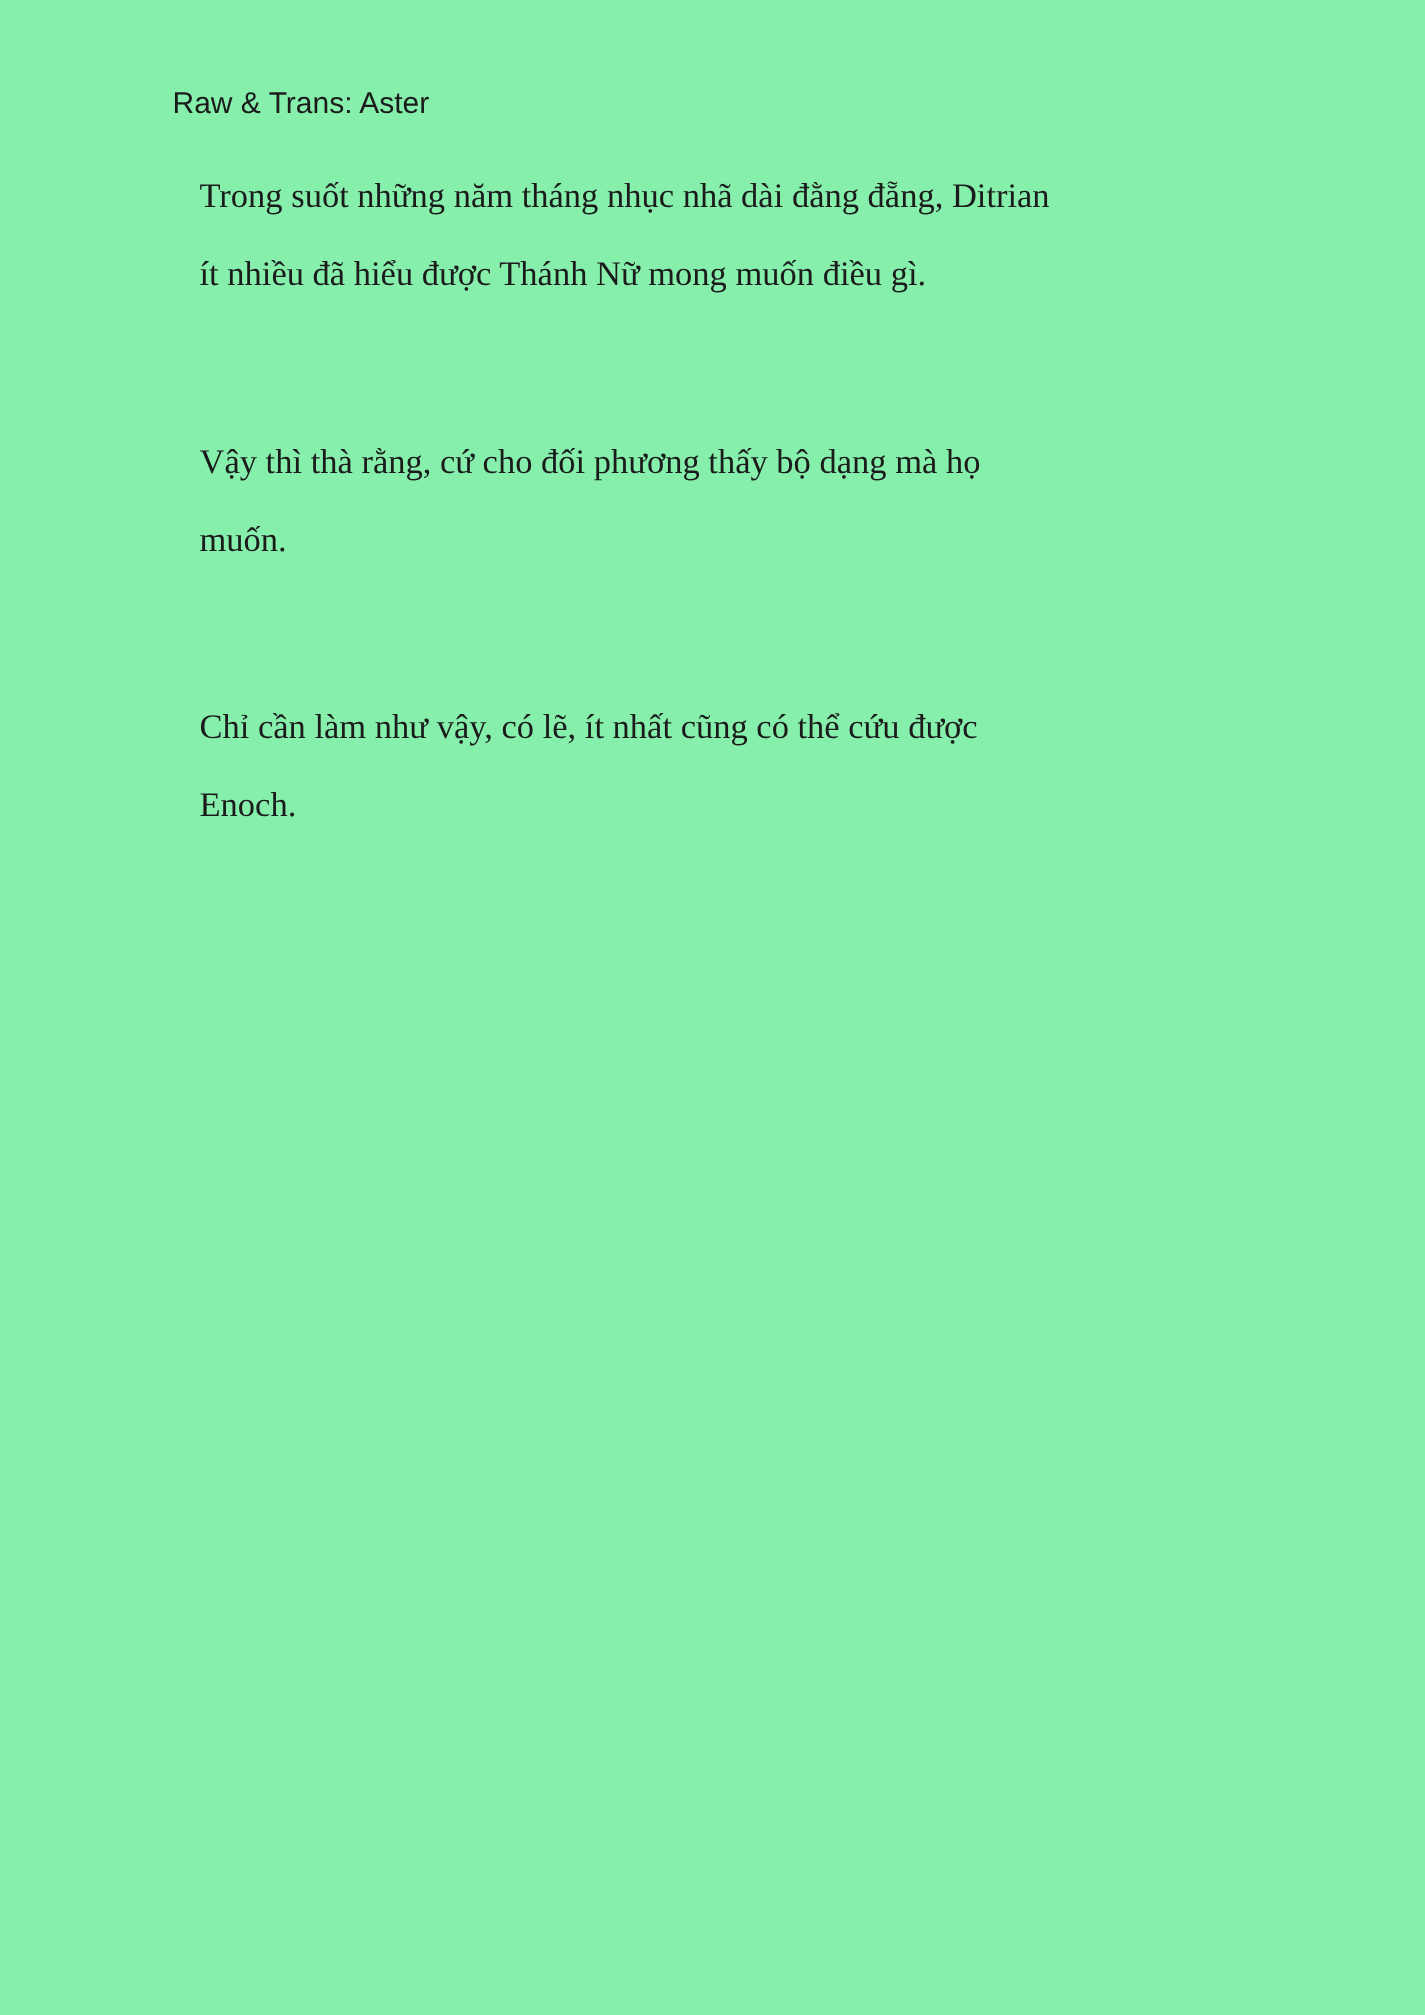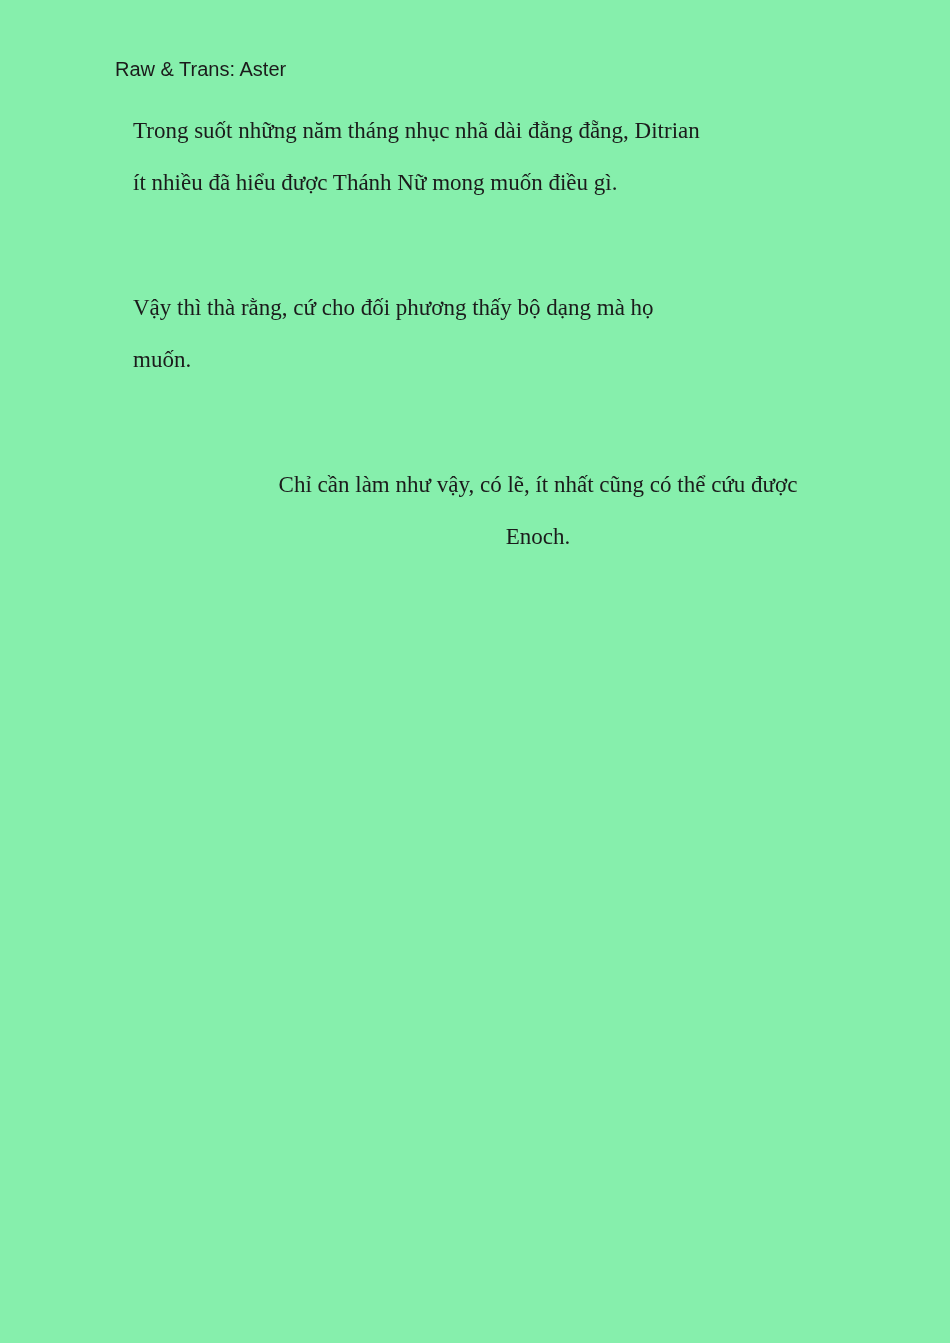--- a/index.html
+++ b/index.html
@@ -34,21 +34,20 @@
     line-height: 52px;
     color: #1b1b1b;
     margin-left: 34px;
   }
   .para {
     margin: 0 0 73px 0;
     white-space: pre; 
   }
   .para:last-child {
     margin-bottom: 0;
-    text-align: center;
   }
 </style>
 </head>
 <body>
 
 <div class="page">
 
   <div class="credit">Raw &amp; Trans: Aster</div>
 
   <div class="body-text">

